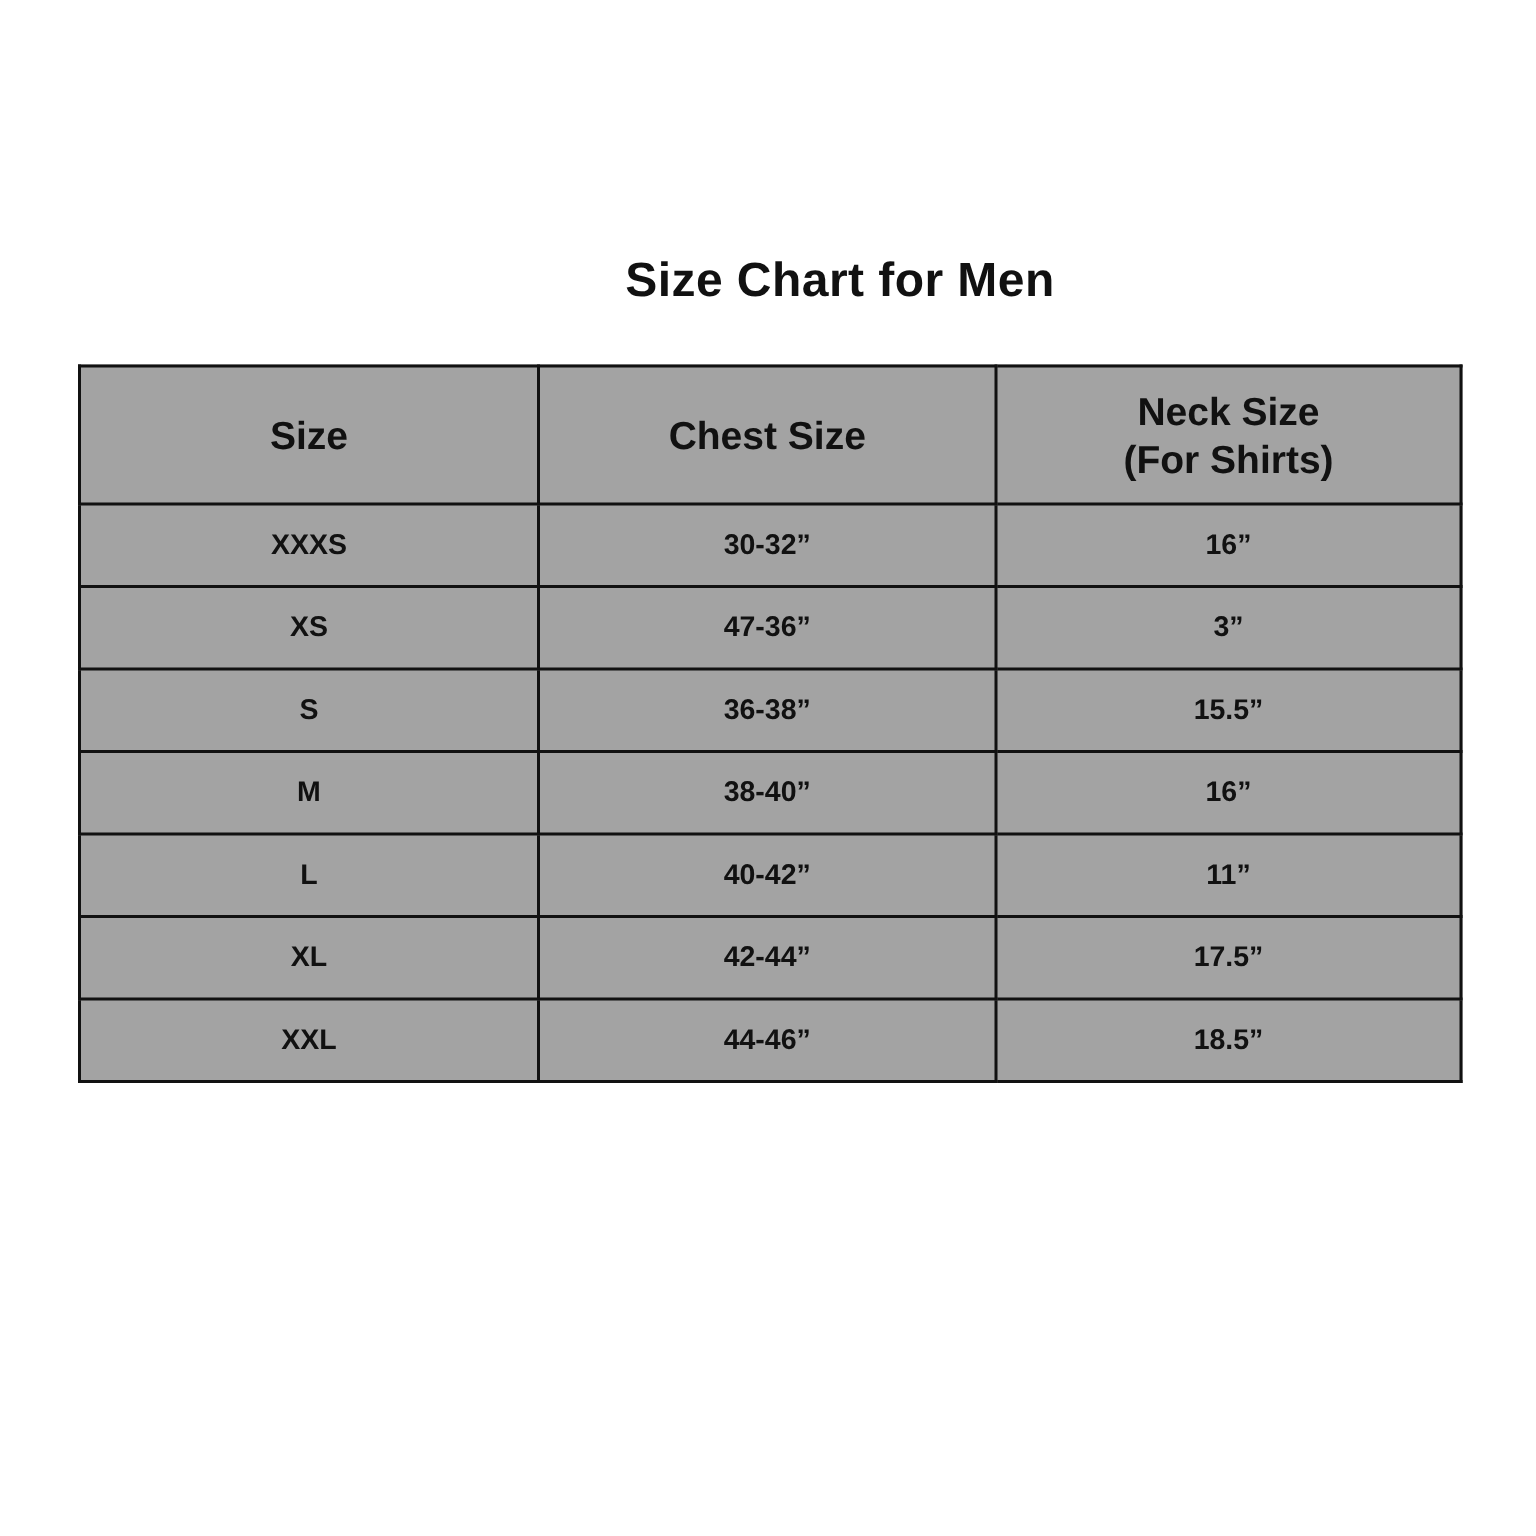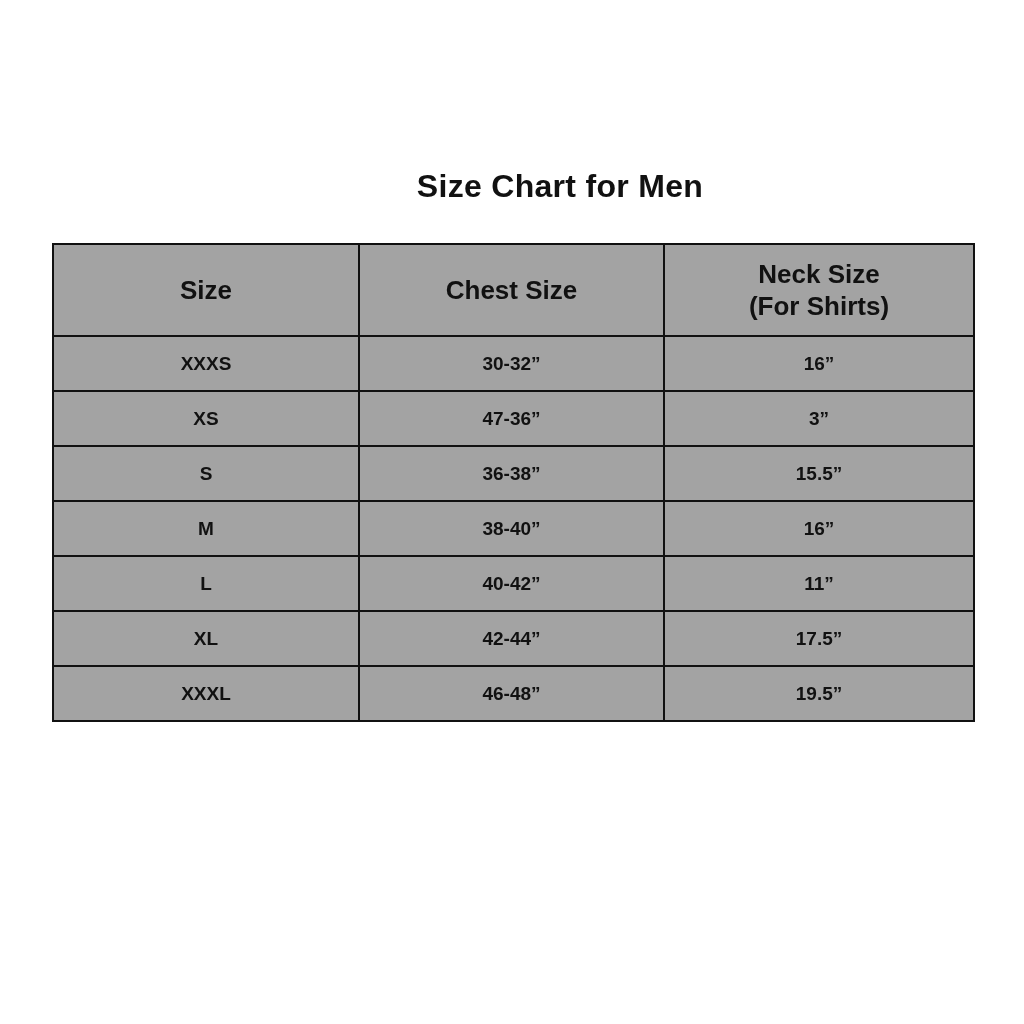--- a/index.html
+++ b/index.html
@@ -115,20 +115,20 @@
         <td>L</td>
         <td>40-42”</td>
         <td>11”</td>
       </tr>
       <tr>
         <td>XL</td>
         <td>42-44”</td>
         <td>17.5”</td>
       </tr>
       <tr>
-        <td>XXXL</td>
-        <td>46-48”</td>
-        <td>19.5”</td>
+        <td>XXL</td>
+        <td>44-46”</td>
+        <td>18.5”</td>
       </tr>
     </tbody>
   </table>
 
 </div>
 
 </body></html>

